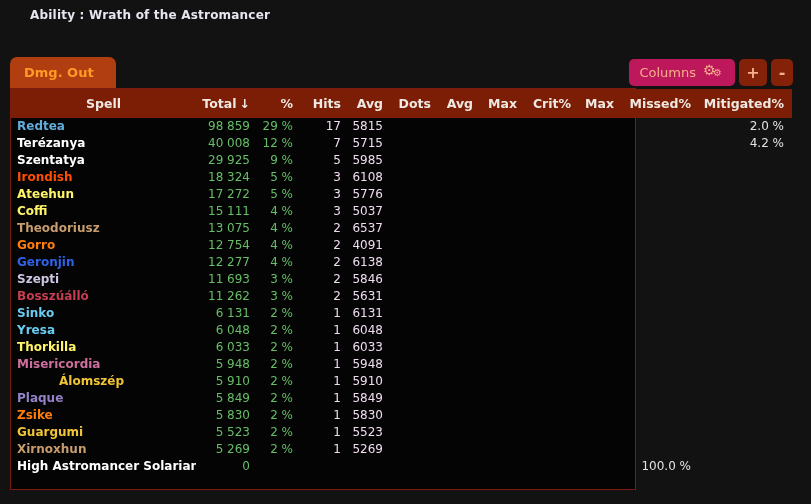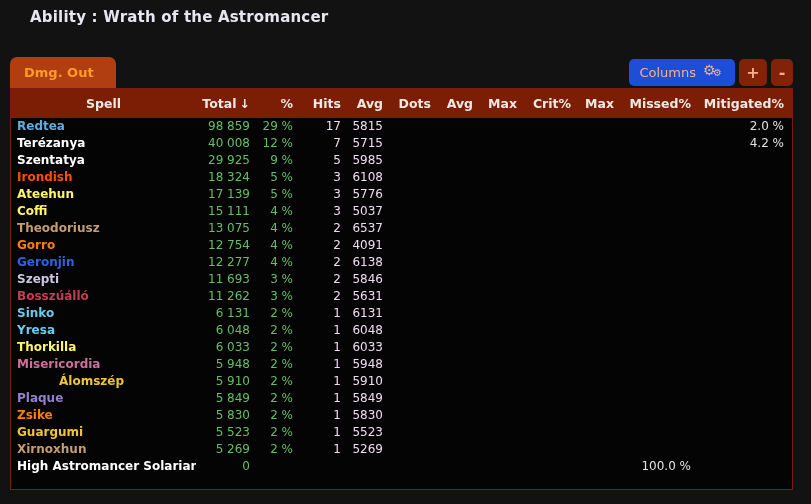--- a/index.html
+++ b/index.html
@@ -1,33 +1,33 @@
 <!DOCTYPE html>
 <html><head>
 <meta charset="utf-8">
 <style>
   * { margin:0; padding:0; box-sizing:border-box; }
   html,body { background:#0e0e0e; }
   body { font-family:"DejaVu Sans","Liberation Sans",sans-serif; }
   .page { position:relative; width:811px; height:504px; background:#121212; overflow:hidden; }
 
-  .title { position:absolute; left:30px; top:8px; font-size:15px; font-weight:bold; color:#E6E6F0; letter-spacing:.2px; }
+  .title { position:absolute; left:30px; top:8px; font-size:12px; font-weight:bold; color:#E6E6F0; letter-spacing:.2px; }
 
   .toolbar { position:absolute; left:10px; top:57px; width:783px; height:31px; }
   .tab { position:absolute; left:0; top:0; height:31px; padding:0 22px 0 14px; background:#B13E10; border-radius:7px 7px 0 0; display:flex; align-items:center; font-size:13px; font-weight:bold; color:#FF9A26; cursor:pointer; }
   .btn-group { position:absolute; right:0; top:2px; height:27px; display:flex; gap:4px; align-items:stretch; }
-  .btn { background:#1d4ed8; border-radius:5px; border:none; color:#F5B089; display:flex; align-items:center; justify-content:center; cursor:pointer; font-family:inherit; }
+  .btn { background:#be185d; border-radius:5px; border:none; color:#F5B089; display:flex; align-items:center; justify-content:center; cursor:pointer; font-family:inherit; }
   .btn-columns { padding:0 10px; font-size:13px; gap:7px; }
   .gears { position:relative; width:22px; height:18px; }
   .gear-big { position:absolute; left:0; top:-3px; font-size:14px; line-height:18px; }
   .gear-small { position:absolute; left:10px; top:3px; font-size:10px; line-height:12px; }
   .btn-plus { width:28px; font-size:16px; font-weight:bold; background:#832208; }
   .btn-minus { width:22px; font-size:16px; font-weight:bold; background:#832208; }
 
-  .table-box { position:absolute; left:10px; top:88px; width:783px; height:402px; background:#040404; border:1px solid #7E1B10; }
+  .table-box { position:absolute; left:10px; top:88px; width:626px; height:402px; background:#040404; border:1px solid #7E1B10; }
   table { border-collapse:collapse; table-layout:fixed; width:781px; }
   col.c-spell{width:185px;} col.c-total{width:62px;} col.c-pct{width:43px;} col.c-hits{width:48px;}
   col.c-avg{width:42px;} col.c-dots{width:48px;} col.c-avg2{width:42px;} col.c-max{width:44px;}
   col.c-crit{width:54px;} col.c-max2{width:43px;} col.c-missed{width:77px;} col.c-mit{width:93px;}
   thead th { background:#7C1E05; height:29px; font-size:12.5px; font-weight:bold; color:#F0E8E2; text-align:right; padding:0 8px 0 0; cursor:pointer; white-space:nowrap; }
   thead th.h-spell { text-align:center; padding:0; }
   .sort-arrow { font-weight:bold; margin-left:3px; }
   tbody td { height:17px; line-height:17px; font-size:12px; text-align:right; padding:0 8px 0 0; white-space:nowrap; overflow:hidden; }
   tbody td.spell { text-align:left; padding:0 0 0 6px; font-weight:bold; cursor:pointer; }
   tbody td.num-green { color:#66BE66; }
@@ -146,21 +146,21 @@
     <td class="num-pale"></td>
     <td class="num-pale"></td>
     <td class="num-pale"></td>
     <td class="num-pale"></td>
     <td class="num-pale"></td>
     <td class="num-grey"></td>
     <td class="num-grey"></td>
   </tr>
           <tr>
     <td class="spell" style="color: rgb(255, 245, 105);">Ateehun</td>
-    <td class="num-green">17 139</td>
+    <td class="num-green">17 272</td>
     <td class="num-green">5 %</td>
     <td class="num-pale">3</td>
     <td class="num-pale">5776</td>
     <td class="num-pale"></td>
     <td class="num-pale"></td>
     <td class="num-pale"></td>
     <td class="num-pale"></td>
     <td class="num-pale"></td>
     <td class="num-grey"></td>
     <td class="num-grey"></td>

